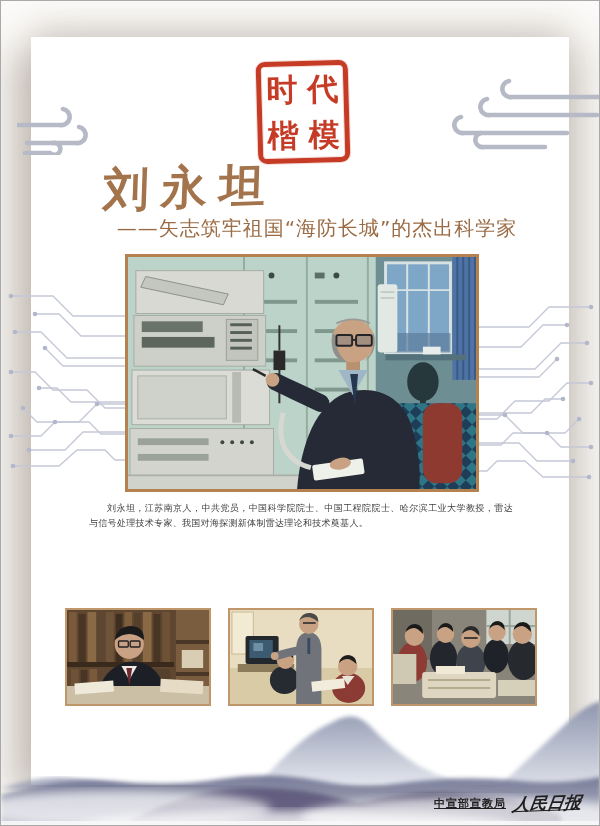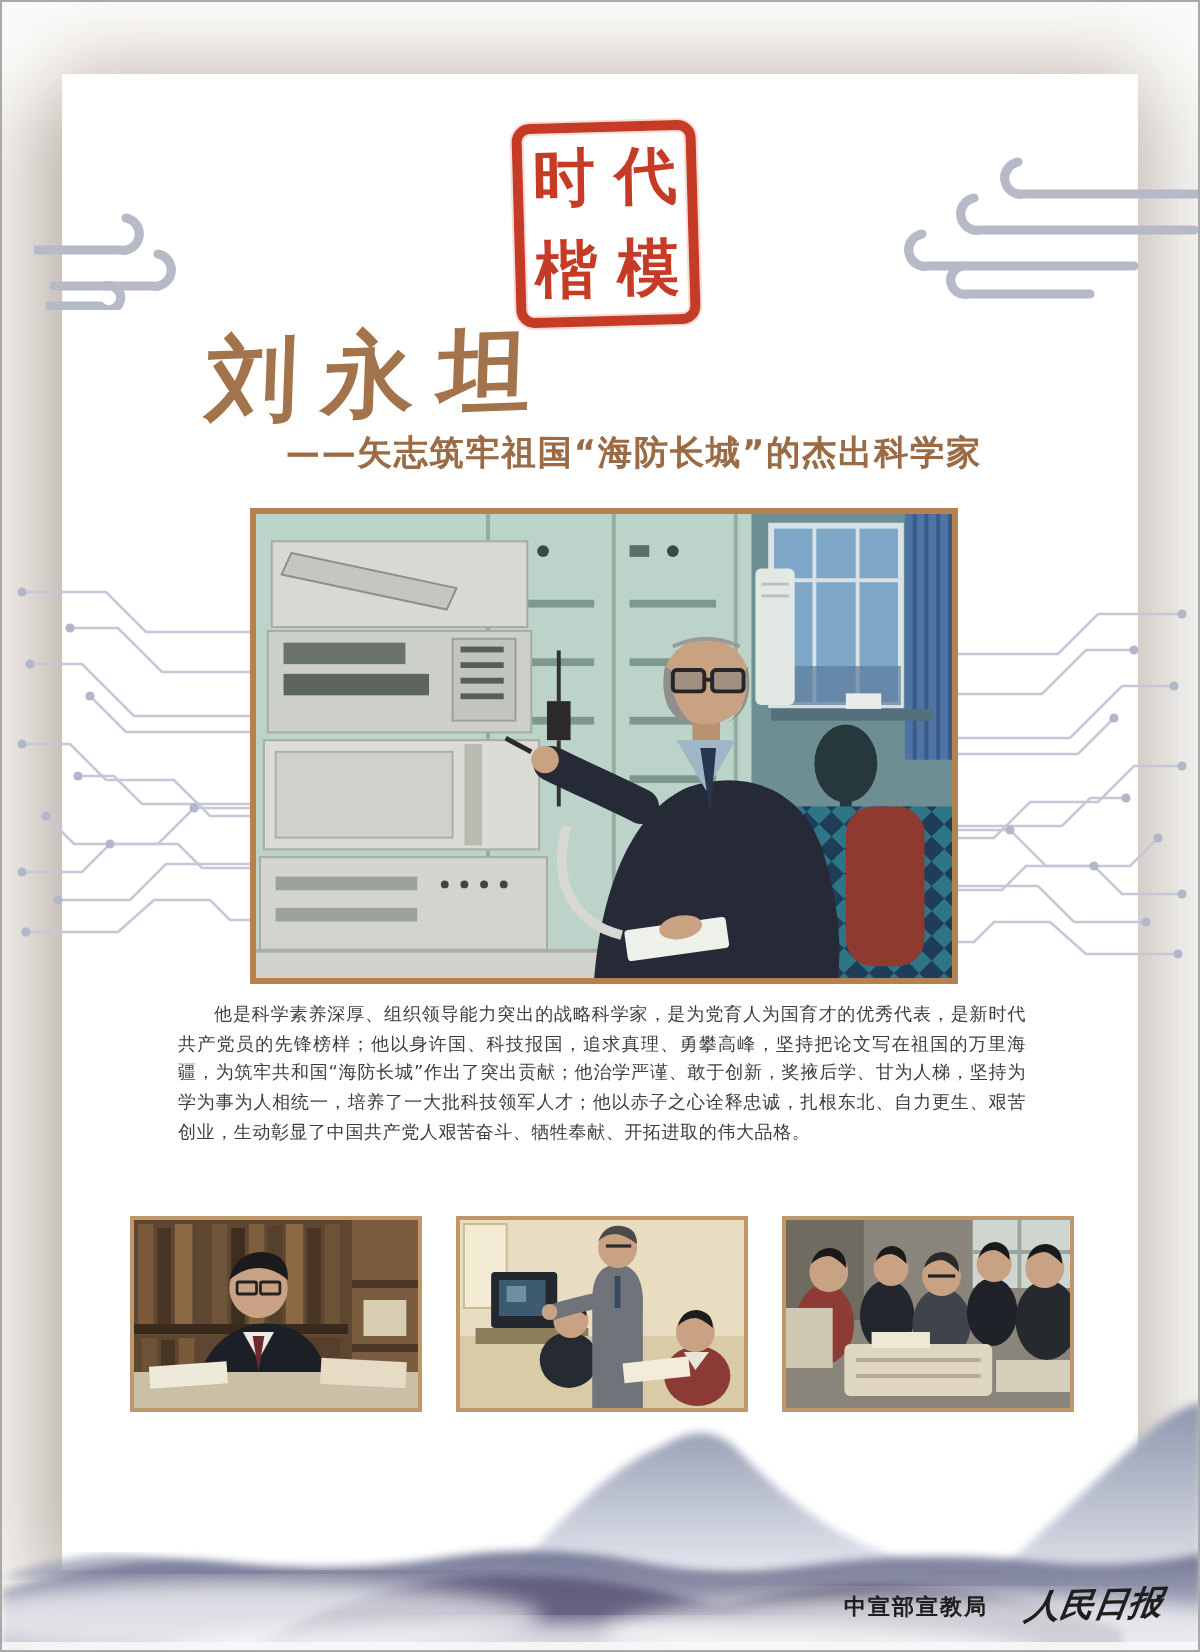--- a/index.html
+++ b/index.html
@@ -34,21 +34,21 @@
   .seal span{transform:rotate(.8deg);}
   
   .title{
     position:absolute;left:102px;top:156px;
     font-family:"DejaVu Serif",serif;font-weight:bold;
     font-size:46px;color:#a3744c;letter-spacing:12px;
     transform:rotate(-2deg) skewX(-4deg);white-space:nowrap;
   }
   .subtitle{
     position:absolute;left:88px;top:214px;width:456px;text-align:center;
-    font-weight:bold;font-size:17px;color:#9a6b44;letter-spacing:1px;white-space:nowrap;
+    font-weight:normal;font-size:20px;color:#9a6b44;letter-spacing:1px;white-space:nowrap;
   }
   
   .circuit{position:absolute;width:126px;height:196px;pointer-events:none;}
   .circuit svg{width:100%;height:100%;}
   .circuit path{stroke:#c5c8d7;stroke-width:1.3;fill:none;}
   .circuit circle{fill:#b3b7cb;}
   .circuit-left{left:0;top:283px;}
   .circuit-right{left:474px;top:294px;transform:scaleX(-1);}
   
   .main-photo{
@@ -67,22 +67,22 @@
   
   .article{
     position:absolute;left:88px;top:500px;width:424px;
     font-size:9px;line-height:14.7px;color:#3e3e3e;text-align:justify;
     letter-spacing:.3px;
   }
   .article p{margin:0;text-indent:2em;}
   
   .mountains{position:absolute;left:0;top:676px;width:600px;height:150px;pointer-events:none;}
   .footer{
-    position:absolute;right:18px;top:794px;display:flex;align-items:center;gap:19px;
-    color:#1f1f1f;font-weight:bold;font-size:11px;white-space:nowrap;letter-spacing:1px;
+    position:absolute;right:18px;top:794px;display:flex;align-items:center;gap:7px;
+    color:#1f1f1f;font-weight:bold;font-size:11px;white-space:nowrap;letter-spacing:1px;text-decoration:underline;
   }
   .masthead{
     font-family:"DejaVu Serif",serif;font-size:17px;font-style:italic;font-weight:bold;
     letter-spacing:0;transform:skewX(-10deg) rotate(-2deg);line-height:1;
   }
 </style>
 </head>
 <body>
 
 <div class="canvas">
@@ -268,21 +268,21 @@
       <polygon points="226,120 234,120 231,154" fill="#27364f"></polygon>
       <path d="M158,160 C150,190 162,210 186,216" stroke="#d8d8d2" stroke-width="5" fill="none"></path>
       <g transform="rotate(-8 214 218)">
         <rect x="188" y="210" width="52" height="16" rx="2" fill="#eef0ea"></rect>
       </g>
       <ellipse cx="216" cy="212" rx="11" ry="6" fill="#c9a183" transform="rotate(-10 216 212)"></ellipse>
     </svg>
   </div>
 
   <div class="article">
-    <p>他是科学素养深厚、组织领导能力突出的战略科学家，是为党育人为国育才的优秀代表，是新时代共产党员的先锋榜样；他以身许国、科技报国，追求真理、勇攀高峰，坚持把论文写在祖国的万里海疆，为筑牢共和国“海防长城”作出了突出贡献；他治学严谨、敢于创新，奖掖后学、甘为人梯，坚持为学为事为人相统一，培养了一大批科技领军人才；他以赤子之心诠释忠诚，扎根东北、自力更生、艰苦创业，生动彰显了中国共产党人艰苦奋斗、牺牲奉献、开拓进取的伟大品格。</p>
+    <p>刘永坦，江苏南京人，中共党员，中国科学院院士、中国工程院院士、哈尔滨工业大学教授，雷达与信号处理技术专家、我国对海探测新体制雷达理论和技术奠基人。</p>
   </div>
 
   <div class="photo-row">
     <div class="small-photo" aria-label="portrait-at-desk-with-bookshelf">
       <svg viewBox="0 0 146 94" preserveAspectRatio="none">
         <rect width="146" height="94" fill="#5f4631"></rect>
         <g>
           <rect x="2" y="2" width="8" height="50" fill="#7a5a3a"></rect>
             <rect x="12" y="4" width="7" height="48" fill="#493524"></rect>
           <rect x="21" y="2" width="9" height="50" fill="#8a6a44"></rect>

